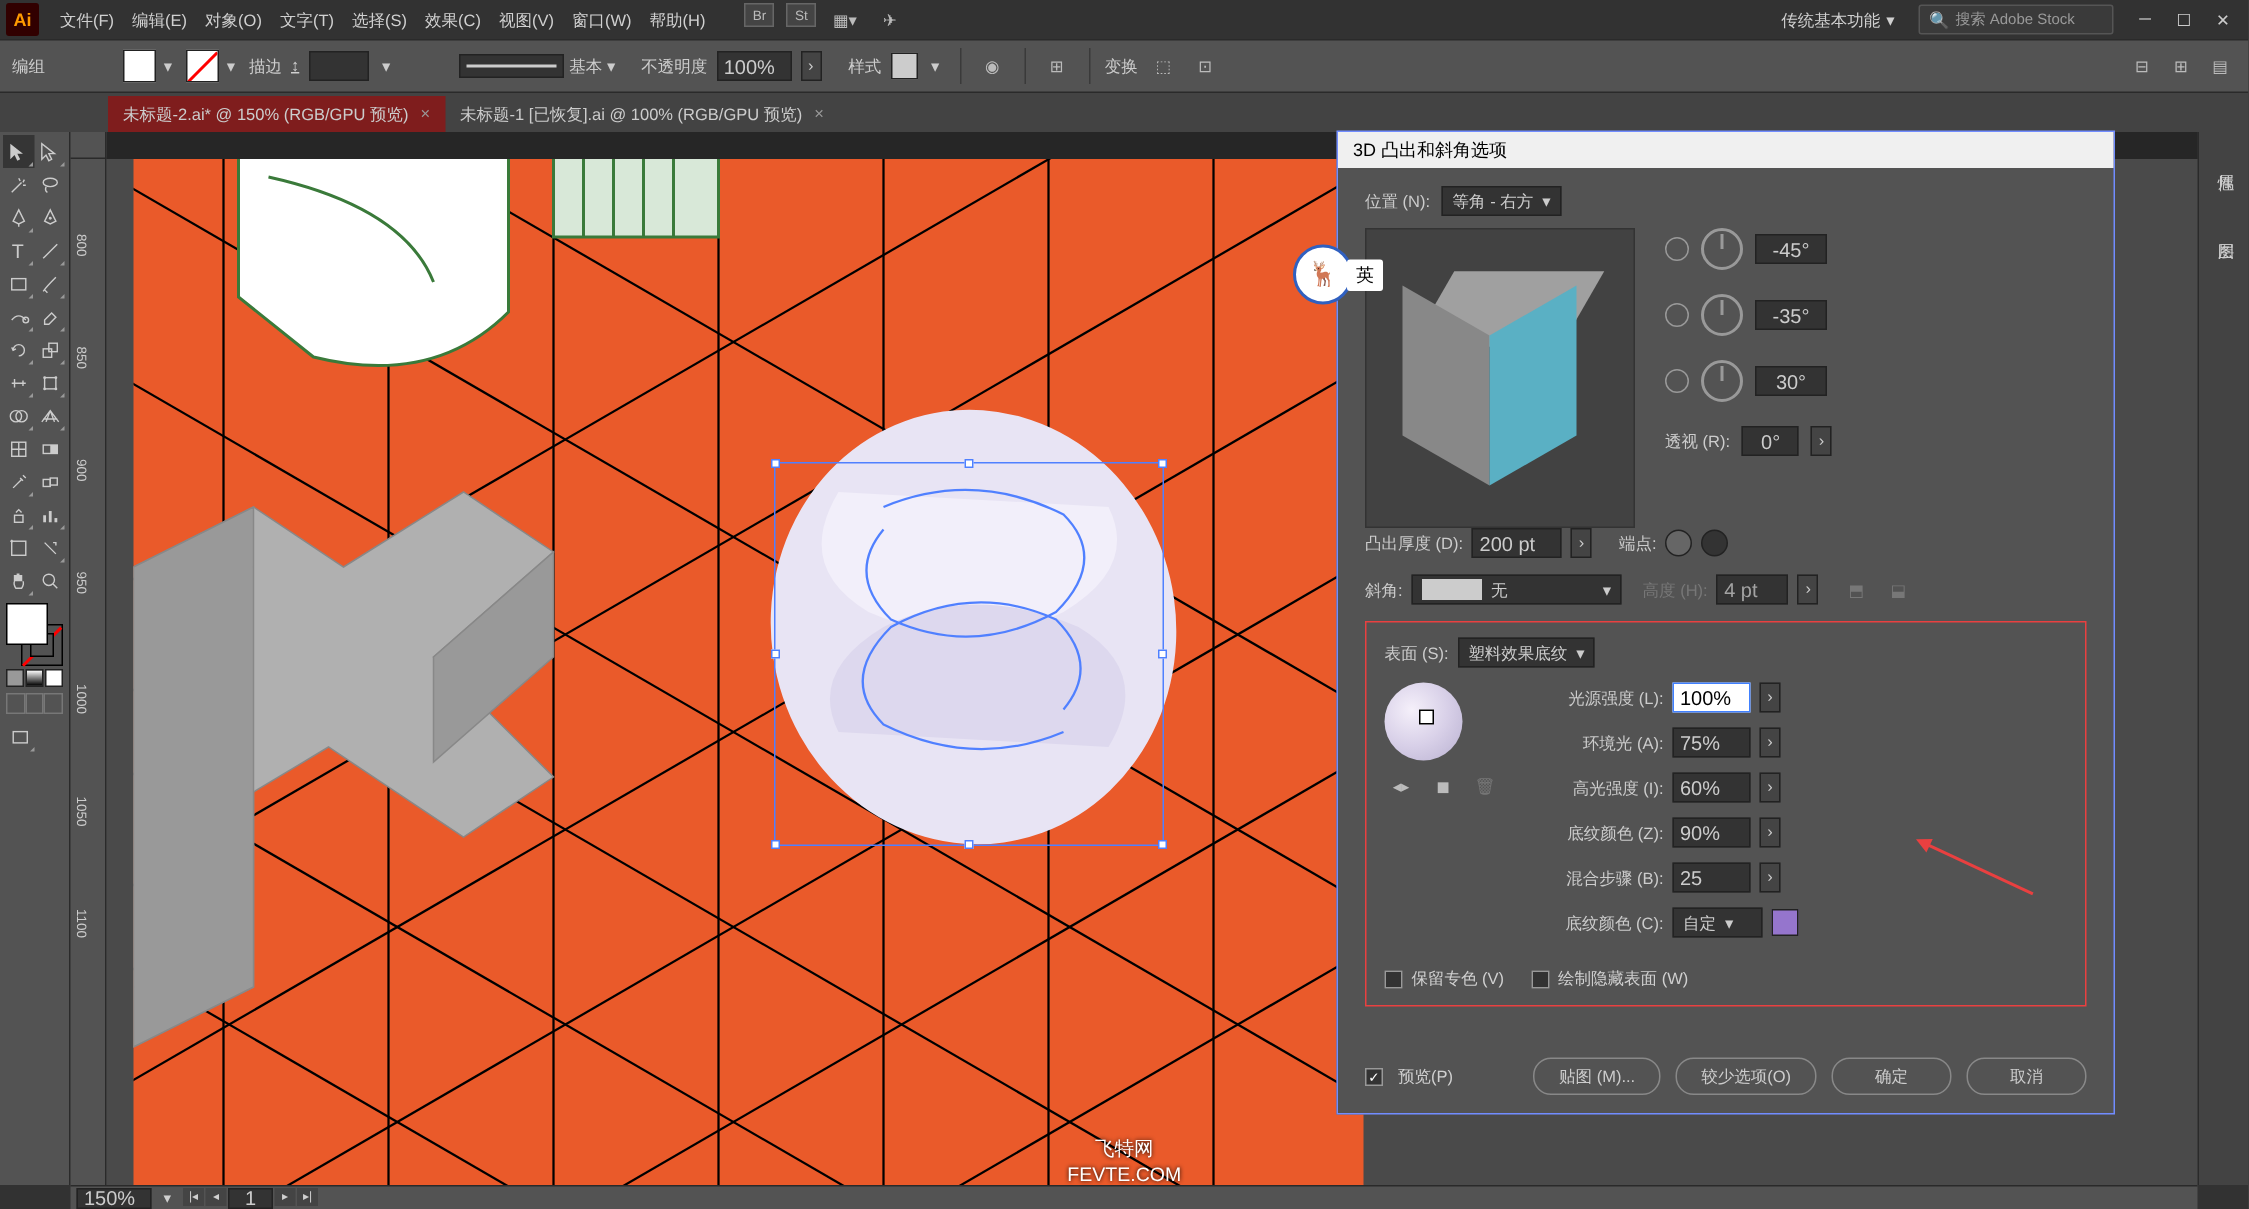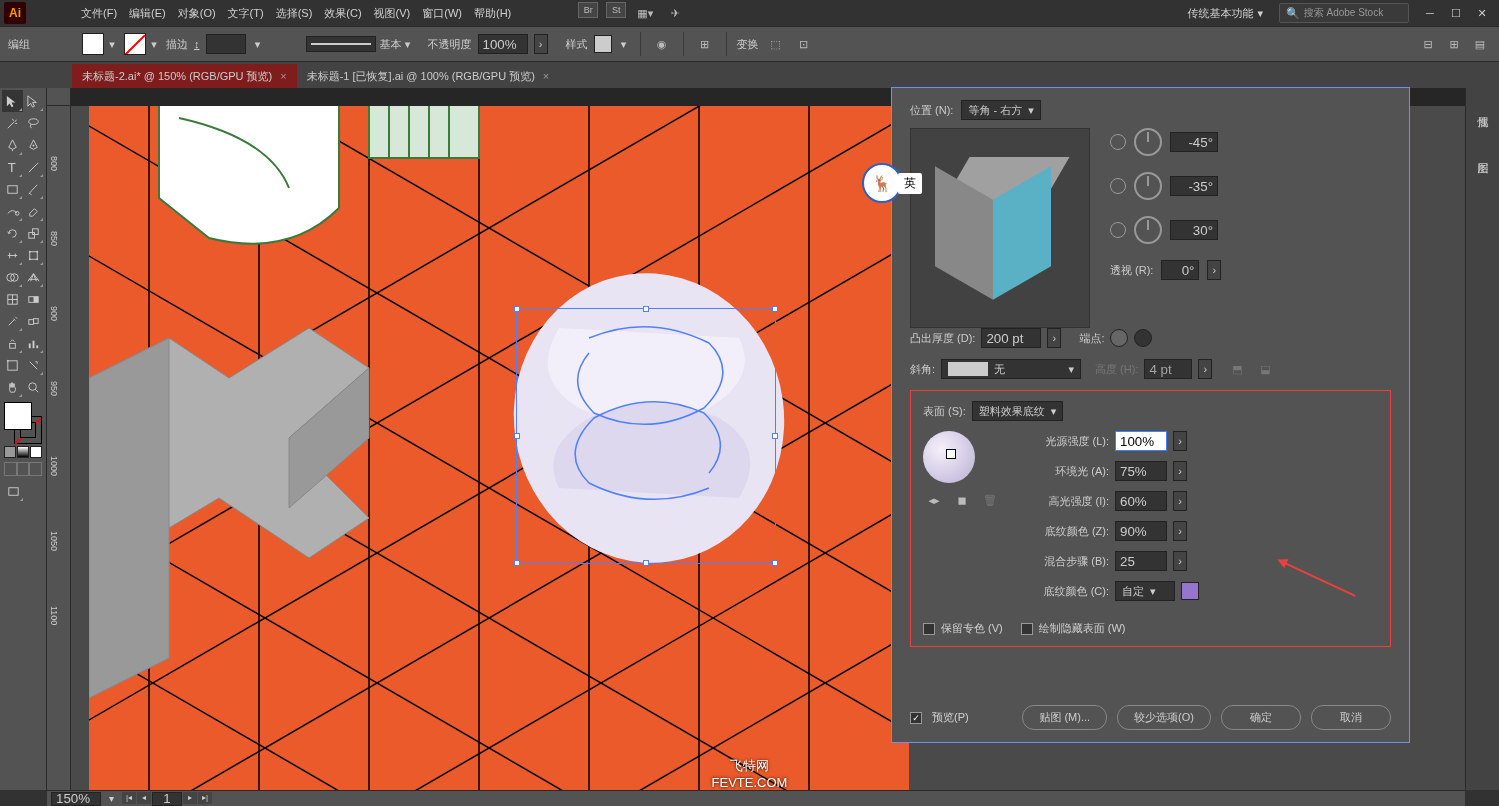--- a/index.html
+++ b/index.html
@@ -1,18 +1,18 @@
 <!DOCTYPE html>
 <html><head>
 <meta charset="utf-8">
 <style>
 * { margin: 0; padding: 0; box-sizing: border-box; font-family: "Microsoft YaHei", Arial, sans-serif; }
 body { background: #323232; color: #d0d0d0; font-size: 11px; width: 1499px; height: 806px; overflow: hidden; position: relative; }
 
-.titlebar { height: 26px; background: #323232; display: flex; align-items: center; padding: 0 4px; gap: 41px; }
+.titlebar { height: 26px; background: #323232; display: flex; align-items: center; padding: 0 4px; }
 .ai-logo { width: 22px; height: 22px; background: #310000; color: #ff9a00; display: flex; align-items: center; justify-content: center; font-weight: bold; font-size: 12px; border-radius: 2px; }
 .menubar { display: flex; margin-left: 8px; }
 .menubar > div { padding: 4px 6px; cursor: pointer; }
 .titlebar-right { margin-left: auto; display: flex; align-items: center; gap: 8px; }
 .workspace-label { padding: 2px 8px; display: flex; align-items: center; gap: 4px; }
 .search-stock { background: #3a3a3a; border: 1px solid #555; padding: 2px 6px; width: 130px; color: #999; display: flex; align-items: center; gap: 4px; border-radius: 2px; }
 .window-controls { display: flex; gap: 0; }
 .win-btn { width: 26px; height: 20px; display: flex; align-items: center; justify-content: center; color: #ccc; }
 
 .control-bar { height: 36px; background: #535353; border-top: 1px solid #2a2a2a; border-bottom: 1px solid #2a2a2a; display: flex; align-items: center; padding: 0 8px; gap: 6px; }
@@ -81,21 +81,21 @@
 .cube { width: 110px; height: 110px; position: relative; }
 .cube-face { position: absolute; }
 .cube-top { width: 100px; height: 58px; background: #a0a0a0; transform: skewX(-30deg) scaleY(0.866); top: -20px; left: 10px; }
 .cube-left { width: 58px; height: 100px; background: #888; top: 10px; left: -10px; transform: skewY(30deg); }
 .cube-right { width: 58px; height: 100px; background: #5ab0c4; top: 10px; left: 48px; transform: skewY(-30deg); }
 .rotation-controls { display: flex; flex-direction: column; gap: 16px; }
 .rot-row { display: flex; align-items: center; gap: 8px; }
 .rot-icon { width: 16px; height: 16px; border: 1px solid #999; border-radius: 50%; position: relative; }
 .rot-dial { width: 28px; height: 28px; border: 2px solid #999; border-radius: 50%; position: relative; }
 .rot-dial::after { content: ''; position: absolute; width: 2px; height: 10px; background: #999; top: 2px; left: 50%; transform: translateX(-50%); }
-.rot-input { background: #333; border: 1px solid #222; color: #ccc; padding: 2px 4px; width: 48px; height: 20px; text-align: right; }
+.rot-input { background: #333; border: 1px solid #222; color: #ccc; padding: 2px 4px; width: 48px; height: 20px; text-align: center; }
 .section-title { color: #ccc; margin: 12px 0 8px 0; }
 .field-row { display: flex; align-items: center; gap: 6px; margin-bottom: 10px; }
 .num-input { background: #333; border: 1px solid #222; color: #ccc; padding: 2px 4px; width: 52px; height: 20px; text-align: left; }
 .num-input.active { background: #fff; color: #000; border: 1px solid #4080ff; }
 .step-btn { width: 14px; height: 20px; background: #444; border: 1px solid #222; display: flex; align-items: center; justify-content: center; color: #ccc; }
 .cap-btn { width: 18px; height: 18px; border: 1px solid #222; background: #333; border-radius: 50%; }
 .cap-btn.active { background: #666; }
 .bevel-select { background: #333; border: 1px solid #222; color: #ccc; padding: 2px 6px; width: 140px; height: 20px; display: flex; align-items: center; gap: 6px; }
 .bevel-preview { width: 40px; height: 14px; background: #ccc; }
 .highlight-box { border: 1px solid #e94040; padding: 10px 12px; margin-top: 4px; }
@@ -564,20 +564,21 @@
   <div>飞特网</div>
   <div>FEVTE.COM</div>
 </div>
 
 <div class="ime-badge">
   <div class="ime-circle">🦌</div>
   <div class="ime-label">英</div>
 </div>
 
 <div class="dialog">
+  <div class="dialog-title">3D 凸出和斜角选项</div>
   <div class="dialog-body">
     <div class="dlg-row">
       <span class="dlg-label">位置 (N):</span>
       <div class="dlg-select">
         <span>等角 - 右方</span>
         <span>▾</span>
       </div>
     </div>
     <div style="display:flex;gap:8px;">
       <div class="cube-preview">

